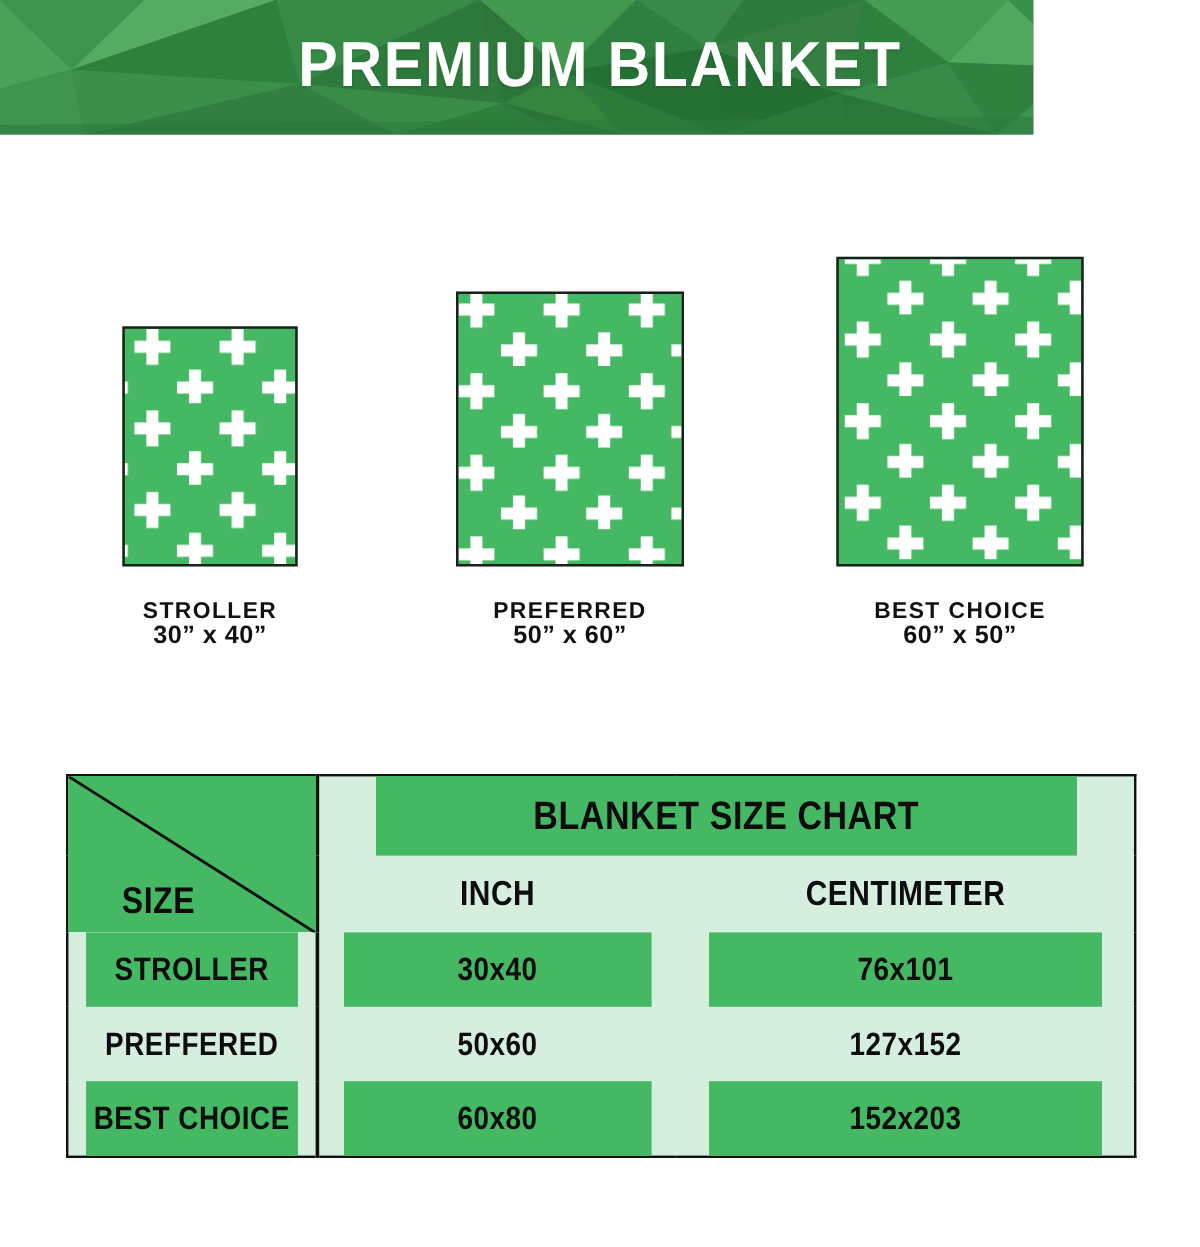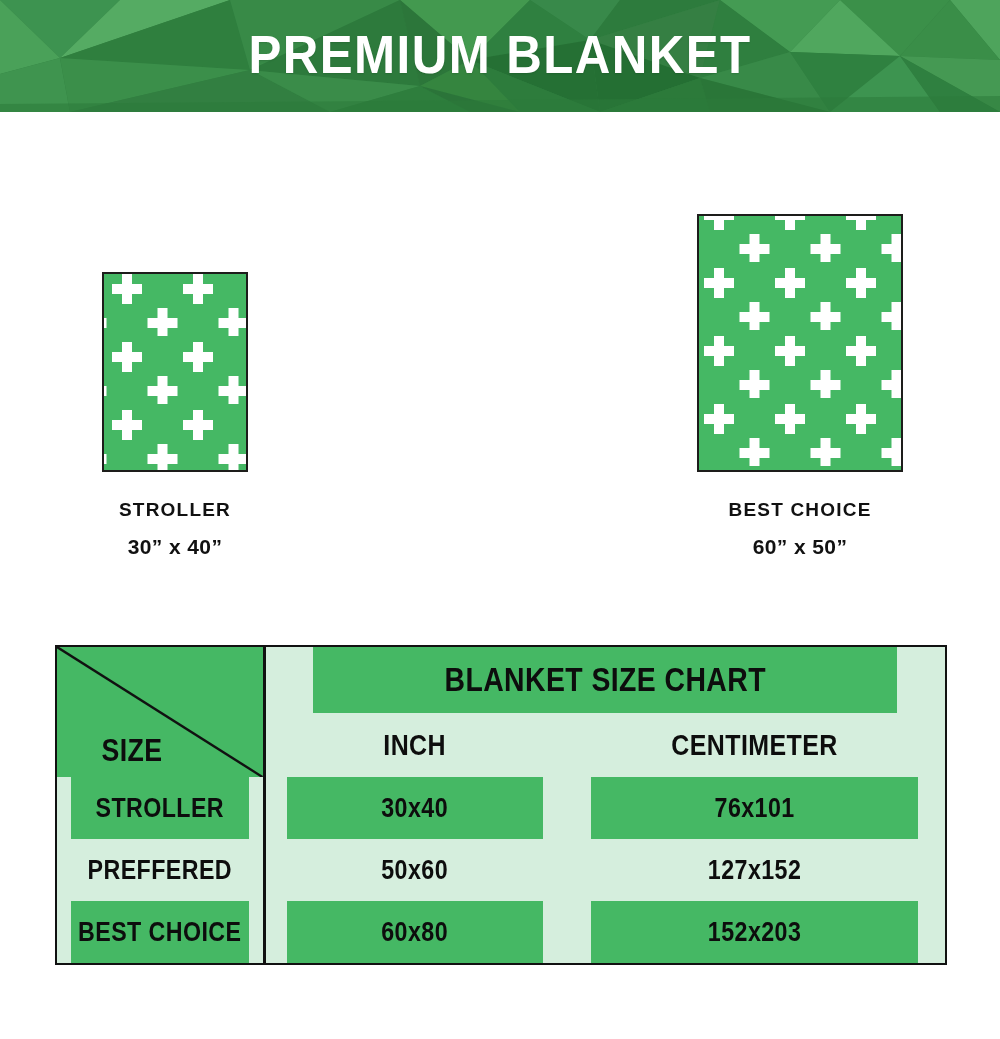--- a/index.html
+++ b/index.html
@@ -6,21 +6,21 @@
   body{
     width:1000px;height:1039px;
     background:#ffffff;
     font-family:"Liberation Sans", sans-serif;
     overflow:hidden;
     position:relative;
   }
 
   
   .banner{
-    position:absolute;left:0;top:0;width:1000px;height:112px;
+    position:absolute;left:0;top:0;width:861px;height:112px;
     overflow:hidden;background:#a21caf;
   }
   .banner svg{position:absolute;left:0;top:0;}
   .banner-title{
     position:absolute;left:0;top:0;width:1000px;height:108px;
     display:flex;align-items:center;justify-content:center;
     color:#ffffff;
     font-family:"Liberation Sans", sans-serif;
     font-weight:bold;
     font-size:53px;
@@ -51,21 +51,20 @@
     margin-top:28px;
     text-align:center;
     color:#111111;
     font-family:"Liberation Sans", sans-serif;
     font-weight:bold;
     font-size:19px;
     letter-spacing:1.2px;
     line-height:1.0;
   }
   .swatch-dims{
-    margin-top:17px;
     text-align:center;
     color:#111111;
     font-family:"Liberation Sans", sans-serif;
     font-weight:bold;
     font-size:21px;
     letter-spacing:0.4px;
     line-height:1.0;
   }
 
   
@@ -199,20 +198,40 @@
           </pattern>
         </defs>
         <rect x="0" y="0" width="142" height="196" fill="#45b864"></rect>
         <rect x="0" y="0" width="142" height="196" fill="url(#crossA)"></rect>
       </svg>
     </div>
     <div class="swatch-label">STROLLER</div>
     <div class="swatch-dims">30” x 40”</div>
   </div>
 
+  <div class="swatch-col" style="left:330px;top:131px;width:290px;">
+    <div class="swatch" style="width:186px;height:225px;">
+      <svg width="186" height="225" viewBox="0 0 186 225">
+        <defs>
+          <pattern id="crossB" x="-14" y="-8" width="71" height="68" patternUnits="userSpaceOnUse">
+            <rect x="24" y="6" width="10" height="30" fill="#ffffff"></rect>
+            <rect x="14" y="16" width="30" height="10" fill="#ffffff"></rect>
+            <rect x="59.5" y="40" width="10" height="30" fill="#ffffff"></rect>
+            <rect x="49.5" y="50" width="30" height="10" fill="#ffffff"></rect>
+            <rect x="-11.5" y="40" width="10" height="30" fill="#ffffff"></rect>
+            <rect x="-21.5" y="50" width="30" height="10" fill="#ffffff"></rect>
+          </pattern>
+        </defs>
+        <rect x="0" y="0" width="186" height="225" fill="#45b864"></rect>
+        <rect x="0" y="0" width="186" height="225" fill="url(#crossB)"></rect>
+      </svg>
+    </div>
+    <div class="swatch-label">PREFERRED</div>
+    <div class="swatch-dims">50” x 60”</div>
+  </div>
 
   <div class="swatch-col" style="left:655px;top:102px;width:290px;">
     <div class="swatch" style="width:202px;height:254px;">
       <svg width="202" height="254" viewBox="0 0 202 254">
         <defs>
           <pattern id="crossC" x="-9" y="-22" width="71" height="68" patternUnits="userSpaceOnUse">
             <rect x="24" y="6" width="10" height="30" fill="#ffffff"></rect>
             <rect x="14" y="16" width="30" height="10" fill="#ffffff"></rect>
             <rect x="59.5" y="40" width="10" height="30" fill="#ffffff"></rect>
             <rect x="49.5" y="50" width="30" height="10" fill="#ffffff"></rect>

